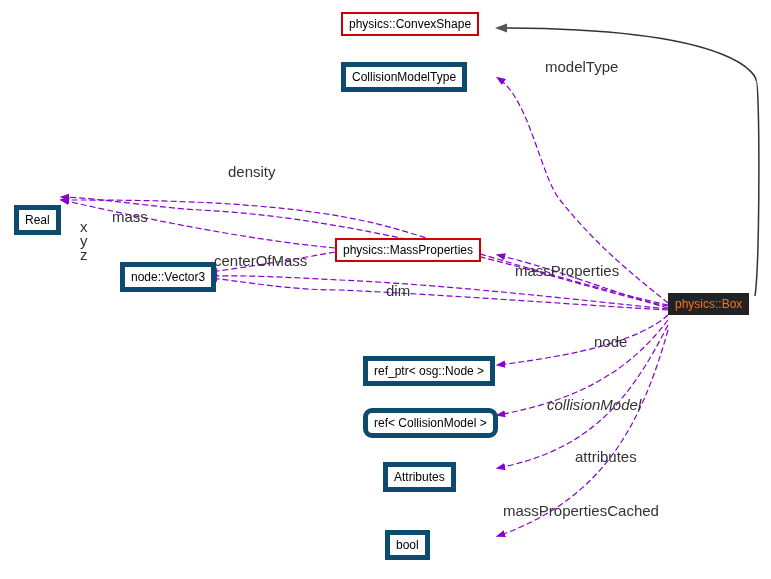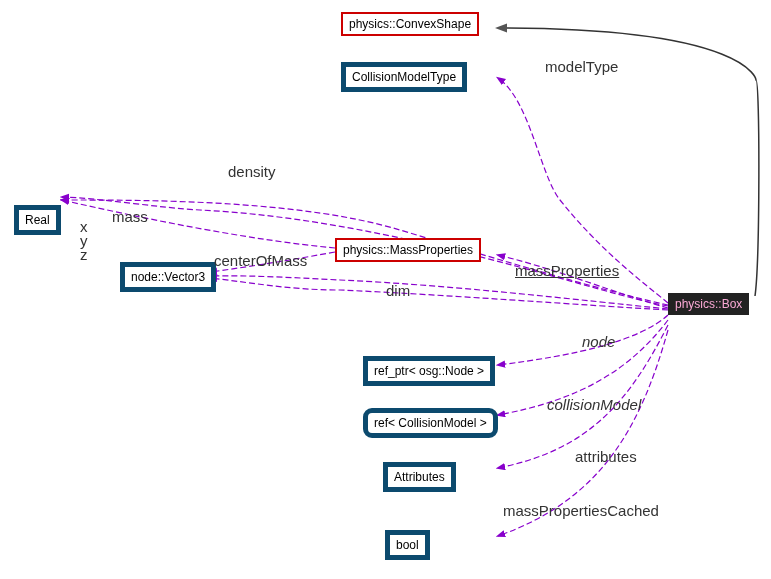--- a/index.html
+++ b/index.html
@@ -17,21 +17,21 @@
       border: 5px solid #0c4a6e;
       background: #fff;
       padding: 3px 6px;
       white-space: nowrap;
     }
     .node-box.red-border {
       border: 2px solid #cc0000;
     }
     .node-box.black-fill {
       background: #222;
-      color: #f9a8d4;
+      color: #f97316;
       border: 1px solid #222;
     }
     .node-label {
       position: absolute;
       white-space: nowrap;
       color: #333;
       font-size: 15px;
     }
     svg.arrows {
       position: absolute;
@@ -125,18 +125,18 @@
   <span>bool</span>
 </div>
 
 <div class="node-label" style="left:545px; top:58px;">modelType</div>
 <div class="node-label" style="left:228px; top:163px;">density</div>
 <div class="node-label" style="left:112px; top:208px;">mass</div>
 <div class="node-label" style="left:80px; top:218px;">x</div>
 <div class="node-label" style="left:80px; top:232px;">y</div>
 <div class="node-label" style="left:80px; top:246px;">z</div>
 <div class="node-label" style="left:214px; top:252px;">centerOfMass</div>
-<div class="node-label" style="left:515px; top:262px;text-decoration:underline;">massProperties</div>
+<div class="node-label" style="left:515px; top:262px;">massProperties</div>
 <div class="node-label" style="left:386px; top:282px;">dim</div>
-<div class="node-label" style="left:582px; top:333px;font-style:italic;">node</div>
+<div class="node-label" style="left:594px; top:333px;">node</div>
 <div class="node-label" style="left:547px; top:396px;font-style:italic;">collisionModel</div>
 <div class="node-label" style="left:575px; top:448px;">attributes</div>
 <div class="node-label" style="left:503px; top:502px;">massPropertiesCached</div>
 
 </body></html>

